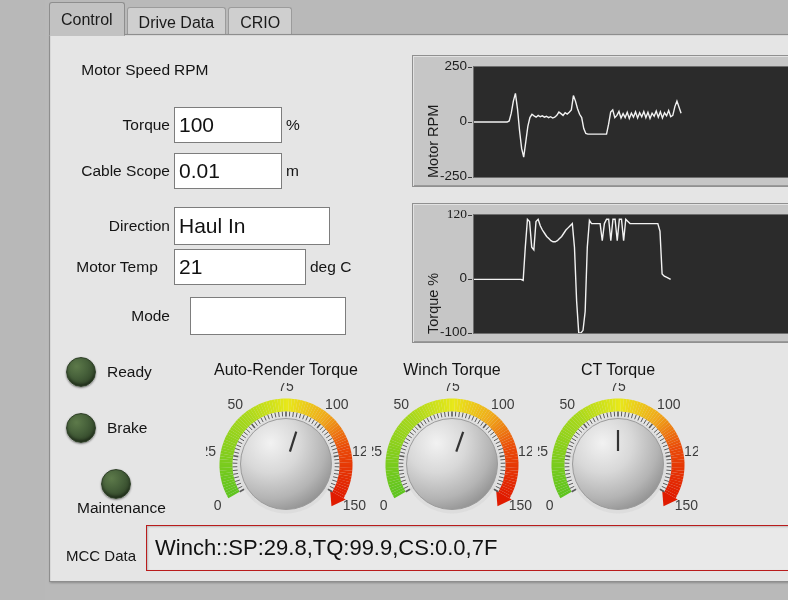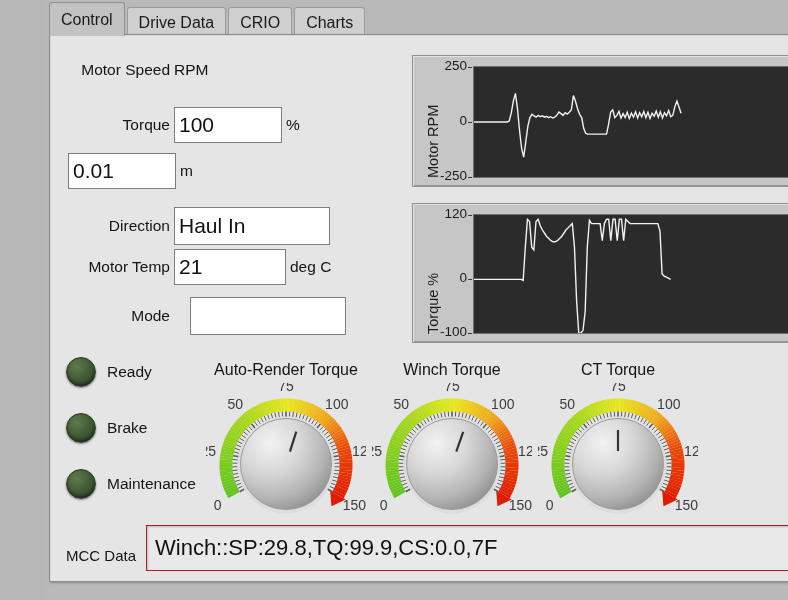--- a/index.html
+++ b/index.html
@@ -71,49 +71,49 @@
 </style>
 </head>
 <body>
 
 <div id="app">
 
   <div id="tabbar">
       <div class="tab active">Control</div>
       <div class="tab">Drive Data</div>
       <div class="tab">CRIO</div>
-      <div class="tab">Charts</div>
     </div>
 
   <div id="panel">
 
     <div class="frow" style="left:14px;top:26px;">
       <div class="flabel" style="width:106px;">Motor Speed</div>
       <div class="funit">RPM</div>
     </div>
 
     <div class="frow" style="left:14px;top:72px;">
       <div class="flabel" style="width:106px;">Torque</div>
       <div class="finput" style="width:108px;height:36px;margin-left:4px;">100</div>
       <div class="funit">%</div>
     </div>
 
     <div class="frow" style="left:14px;top:118px;">
+      <div class="flabel" style="width:106px;">Cable Scope</div>
       <div class="finput" style="width:108px;height:36px;margin-left:4px;">0.01</div>
       <div class="funit">m</div>
     </div>
 
     <div class="frow" style="left:14px;top:172px;">
       <div class="flabel" style="width:106px;">Direction</div>
       <div class="finput" style="width:156px;height:38px;margin-left:4px;">Haul In</div>
     </div>
 
     <div class="frow" style="left:14px;top:214px;">
-      <div class="flabel" style="width:106px;">Motor Temp</div>
-      <div class="finput" style="width:112px;height:36px;margin-left:4px;">21</div>
+      <div class="flabel" style="width:106px;text-align:center;">Motor Temp</div>
+      <div class="finput" style="width:132px;height:36px;margin-left:4px;">21</div>
       <div class="funit">deg C</div>
     </div>
 
     <div class="frow" style="left:14px;top:262px;gap:16px;">
       <div class="flabel" style="width:106px;">Mode</div>
       <div class="finput" style="width:156px;height:38px;margin-left:4px;"></div>
     </div>
 
     <div class="chartbox" style="left:362px;top:20px;width:405px;height:132px;">
       <div class="chart-ylabel" style="left:12px;top:122px;">Motor RPM</div>
@@ -133,41 +133,41 @@
       </div>
     </div>
 
     <div class="chartbox" style="left:362px;top:168px;width:405px;height:140px;">
       <div class="chart-ylabel" style="left:12px;top:130px;">Torque %</div>
       <div id="tq-ticks">
           <div class="ytick" style="left: 4px; width: 50px; top: 120px;">-100</div>
           <div class="ytickmark" style="left: 55px; top: 129px;"></div>
           <div class="ytick" style="left: 4px; width: 50px; top: 66.3636px;">0</div>
           <div class="ytickmark" style="left: 55px; top: 75.3636px;"></div>
-          <div class="ytick" style="left: 4px; width: 50px; top: 2px;">120</div>
+          <div class="ytick" style="left: 4px; width: 50px; top: 2px; font-family: Liberation Serif, serif;">120</div>
           <div class="ytickmark" style="left: 55px; top: 11px;"></div>
         </div>
       <div class="chart-plot" style="left:60px;top:10px;width:336px;height:120px;">
         <svg id="tq-svg" width="334" height="118" viewBox="0 0 334 118" preserveAspectRatio="none">
             <path d="M 0 64.36 L 0.00 64.36" stroke="#f2f2f2" stroke-width="1.4" fill="none"></path>
             <path d="M 0.00 64.36 L 8.55 64.36 L 17.10 64.36 L 25.65 64.36 L 34.20 64.36 L 42.75 64.36 L 47.03 64.36 L 49.16 65.44 L 51.30 32.18 L 53.44 4.29 L 55.58 6.44 L 57.72 32.18 L 59.85 34.86 L 61.99 6.44 L 64.13 4.29 L 66.27 10.73 L 68.40 15.02 L 70.54 18.24 L 72.68 21.45 L 74.82 23.60 L 76.95 25.75 L 79.09 26.82 L 81.23 26.82 L 83.37 25.75 L 85.50 23.60 L 87.64 21.45 L 89.78 18.24 L 91.92 15.02 L 94.05 12.87 L 96.19 10.73 L 98.33 8.58 L 100.47 32.18 L 102.60 85.82 L 104.74 118.00 L 106.88 118.00 L 109.02 115.32 L 111.16 96.55 L 113.29 32.18 L 115.43 5.36 L 117.57 8.58 L 119.71 8.58 L 121.84 8.58 L 123.98 8.58 L 126.12 8.58 L 128.26 25.75 L 130.39 8.58 L 132.53 4.29 L 134.67 4.29 L 136.81 25.75 L 138.94 4.29 L 141.08 4.29 L 143.22 25.75 L 145.36 4.29 L 147.49 4.29 L 149.63 25.75 L 151.77 4.29 L 153.91 6.44 L 156.04 8.58 L 158.18 8.58 L 160.32 8.58 L 162.46 8.58 L 164.60 8.58 L 166.73 8.58 L 168.87 8.58 L 171.01 8.58 L 173.15 8.58 L 175.28 8.58 L 177.42 8.58 L 179.56 8.58 L 181.70 8.58 L 183.83 8.58 L 185.97 16.09 L 188.11 59.00 L 190.25 61.15 L 192.38 62.22 L 196.66 64.36 L 205.21 NaN L 213.76 NaN" stroke="#f2f2f2" stroke-width="1.4" fill="none" stroke-linejoin="miter"></path>
           </svg>
       </div>
     </div>
 
     <div id="led-stack">
         <div class="led-row" style="left: 16px; top: 322px;">
           <div class="led"></div>
           <div class="led-label">Ready</div>
         </div>
         <div class="led-row" style="left: 16px; top: 378px;">
           <div class="led"></div>
           <div class="led-label">Brake</div>
         </div>
-        <div class="led-row" style="left: 16px; top: 434px;">
+        <div class="led-row" style="left: 16px; top: 434px; flex-direction: column;">
           <div class="led"></div>
           <div class="led-label">Maintenance</div>
         </div>
       </div>
 
     <div id="knob-stack">
         <div class="knob-wrap" style="left: 156px; top: 348px;">
           <div class="knob-title">Auto-Render Torque</div>
           <svg class="knob-svg" width="160" height="160" viewBox="0 0 160 160">
             <path d="M 28.038475772933687 112 A 60 60 0 0 1 26.755193176443 109.65846247212772" stroke="rgb(95,196,31)" stroke-width="13" fill="none"></path>

